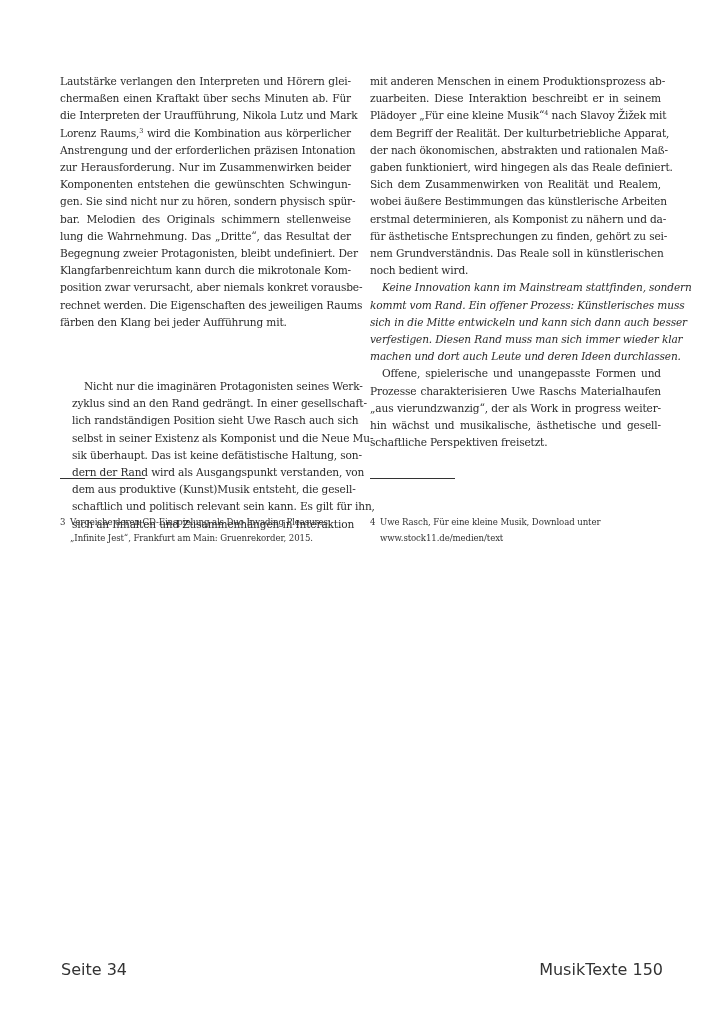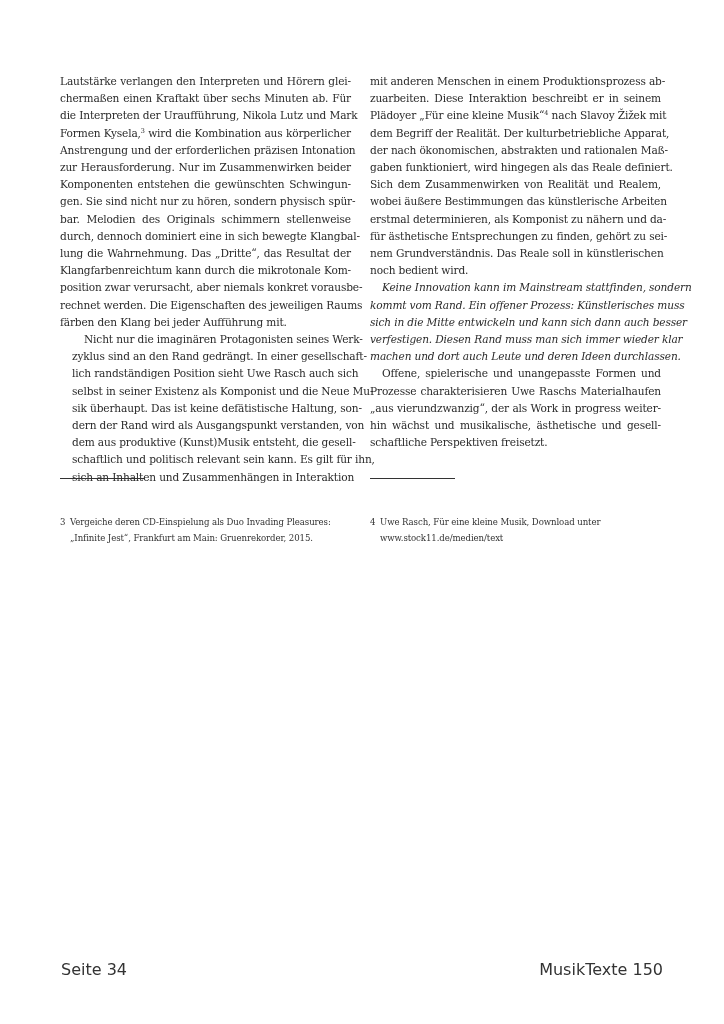--- a/index.html
+++ b/index.html
@@ -1,21 +1,21 @@
 <!DOCTYPE html>
 <html><head>
 <meta charset="utf-8">
 <style>
   html, body { margin: 0; padding: 0; background: #ffffff; }
   body { width: 724px; height: 1024px; position: relative; overflow: hidden; color: #2a2a2a; }
   .col { position: absolute; top: 73px; width: 291px; font-family: "DejaVu Serif", serif; font-size: 10.6px; line-height: 17.2px; text-align: justify; letter-spacing: -0.15px; }
   .col-left { left: 60px; }
   .col-right { left: 370px; }
   .col p { margin: 0; hyphens: manual; }
-  .col p.indent { text-indent: 12px; }
+  .col p.indent { text-indent: 12px; margin-top: 47px; }
   .line { display: block; text-align: justify; text-align-last: justify; white-space: nowrap; overflow: visible; }
   .line.last { text-align-last: left; }
   sup { font-size: 6.5px; line-height: 0; vertical-align: 4px; }
   .fn-rule { position: absolute; top: 478px; width: 85px; height: 0; border-top: 1px solid #333; }
   .fn-rule.left { left: 60px; }
   .fn-rule.right { left: 370px; }
   .fn { position: absolute; top: 483px; width: 291px; font-family: "DejaVu Serif", serif; font-size: 8.6px; line-height: 15.5px; color: #333; letter-spacing: -0.1px; margin-top: 32px; }
   .fn.left { left: 60px; }
   .fn.right { left: 370px; }
   .fn .num { display: inline-block; width: 10px; }
@@ -25,28 +25,28 @@
   .footer.right { right: 61px; }
 </style>
 </head>
 <body>
 
 <div class="col col-left">
   <p>
     <span class="line">Lautstärke verlangen den Interpreten und Hörern glei-</span>
     <span class="line">chermaßen einen Kraftakt über sechs Minuten ab. Für</span>
     <span class="line">die Interpreten der Uraufführung, Nikola Lutz und Mark</span>
-    <span class="line"><span>Formen Kysela,</span><sup>3</sup><span> wird die Kombination aus körperlicher</span></span>
+    <span class="line"><span>Lorenz Raums,</span><sup>3</sup><span> wird die Kombination aus körperlicher</span></span>
     <span class="line">Anstrengung und der erforderlichen präzisen Intonation</span>
     <span class="line">zur Herausforderung. Nur im Zusammenwirken beider</span>
     <span class="line">Komponenten entstehen die gewünschten Schwingun-</span>
     <span class="line">gen. Sie sind nicht nur zu hören, sondern physisch spür-</span>
     <span class="line">bar. Melodien des Originals schimmern stellenweise</span>
-    <span class="line">durch, dennoch dominiert eine in sich bewegte Klangbal-</span>
     <span class="line">lung die Wahrnehmung. Das „Dritte“, das Resultat der</span>
+    <span class="line">Begegnung zweier Protagonisten, bleibt undefiniert. Der</span>
     <span class="line">Klangfarbenreichtum kann durch die mikrotonale Kom-</span>
     <span class="line">position zwar verursacht, aber niemals konkret vorausbe-</span>
     <span class="line">rechnet werden. Die Eigenschaften des jeweiligen Raums</span>
     <span class="line last">färben den Klang bei jeder Aufführung mit.</span>
   </p>
   <p class="indent">
     <span class="line" style="padding-left:12px;">Nicht nur die imaginären Protagonisten seines Werk-</span>
     <span class="line">zyklus sind an den Rand gedrängt. In einer gesellschaft-</span>
     <span class="line">lich randständigen Position sieht Uwe Rasch auch sich</span>
     <span class="line">selbst in seiner Existenz als Komponist und die Neue Mu-</span>

